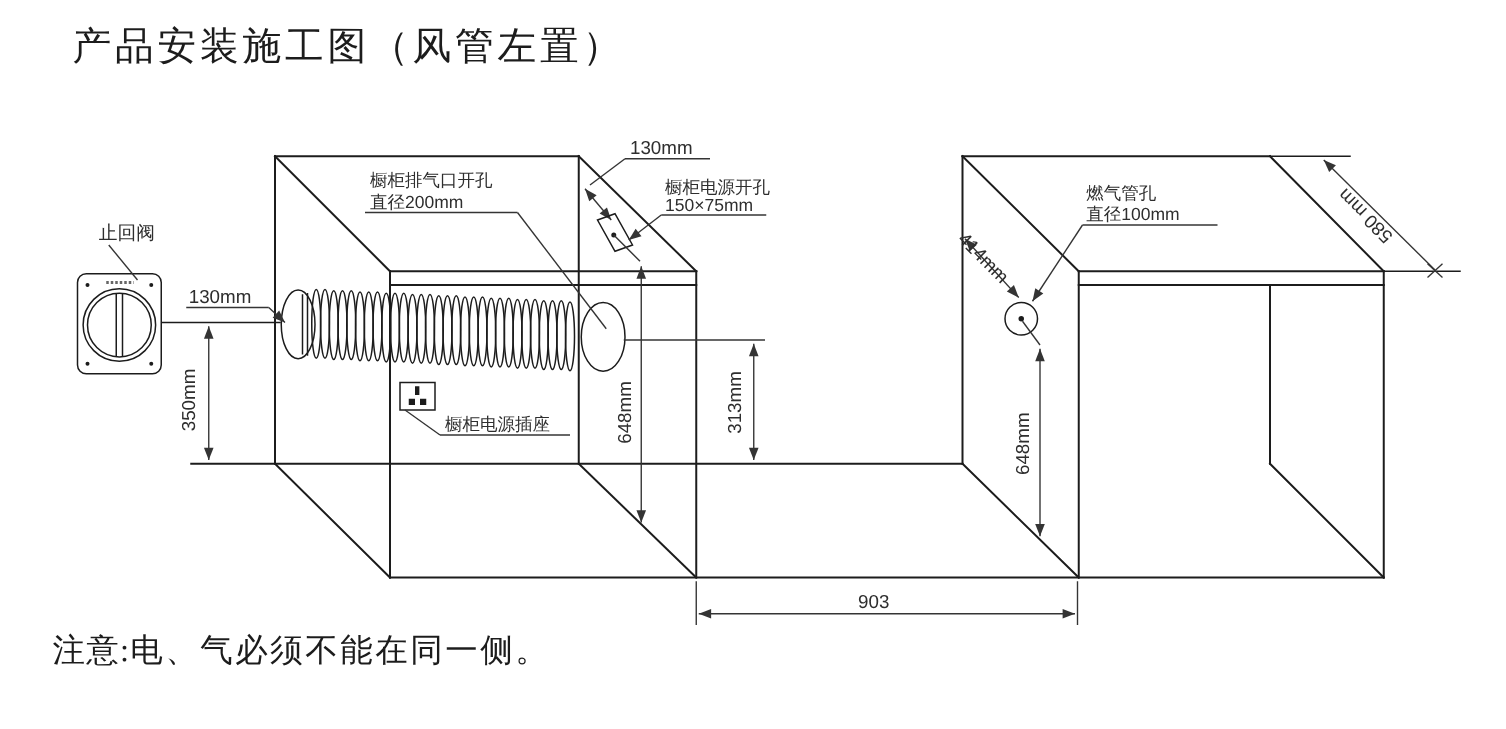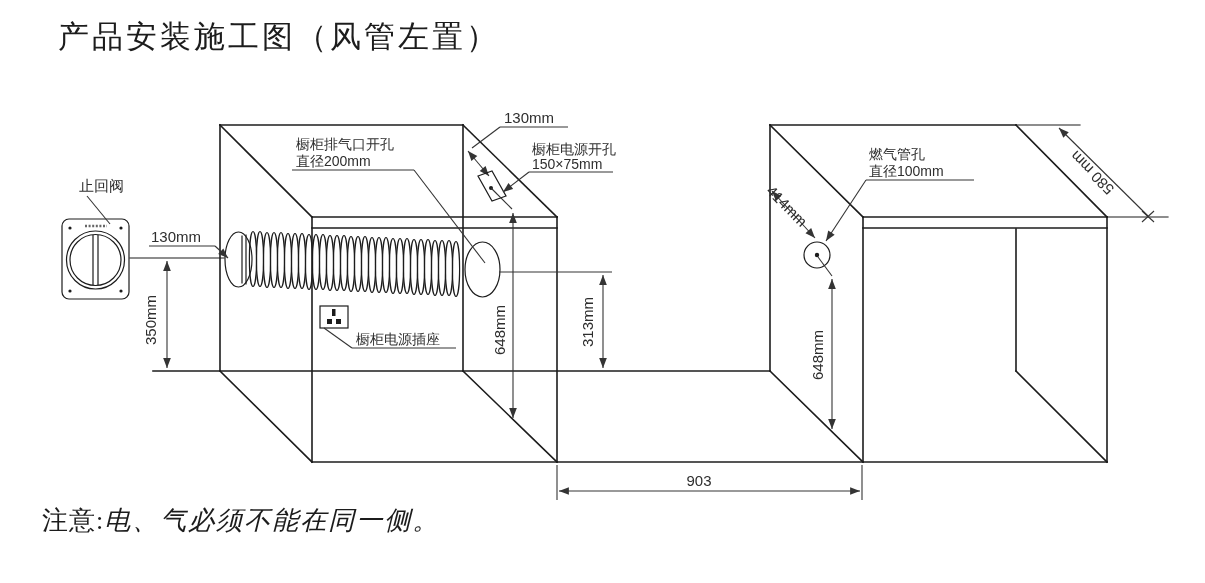--- a/index.html
+++ b/index.html
@@ -3,21 +3,21 @@
 <meta charset="utf-8">
 <style>
   html,body{margin:0;padding:0;background:#fff;}
   .canvas{position:relative;width:1205px;height:583px;background:#ffffff;overflow:hidden;
           font-family:"Liberation Sans","DejaVu Sans",sans-serif;}
   .title{position:absolute;left:58px;top:16px;font-family:"Liberation Serif","DejaVu Serif",serif;
          font-size:31px;color:#1c1c1c;letter-spacing:3px;white-space:nowrap;}
   .note{position:absolute;left:42px;top:503px;font-family:"Liberation Serif","DejaVu Serif",serif;
         font-size:26px;color:#1c1c1c;white-space:nowrap;}
   .note .prefix{font-weight:400;letter-spacing:1px;}
-  .note .body{letter-spacing:2px;font-style:italic;}
+  .note .body{letter-spacing:2px;}
   svg{position:absolute;left:0;top:0;}
   svg text{font-family:"Liberation Sans","DejaVu Sans",sans-serif;fill:#2e2e2e;}
   .s  {stroke:#1c1c1c;stroke-width:1.6;fill:none;stroke-linecap:square;}
   .s2 {stroke:#1c1c1c;stroke-width:1.2;fill:none;stroke-linecap:square;}
   .d  {stroke:#343434;stroke-width:1.1;fill:none;stroke-linecap:butt;}
   .ring{stroke:#1c1c1c;stroke-width:1.2;fill:none;}
   .t14{font-size:14px;}
   .t15{font-size:15px;}
 </style>
 </head>

